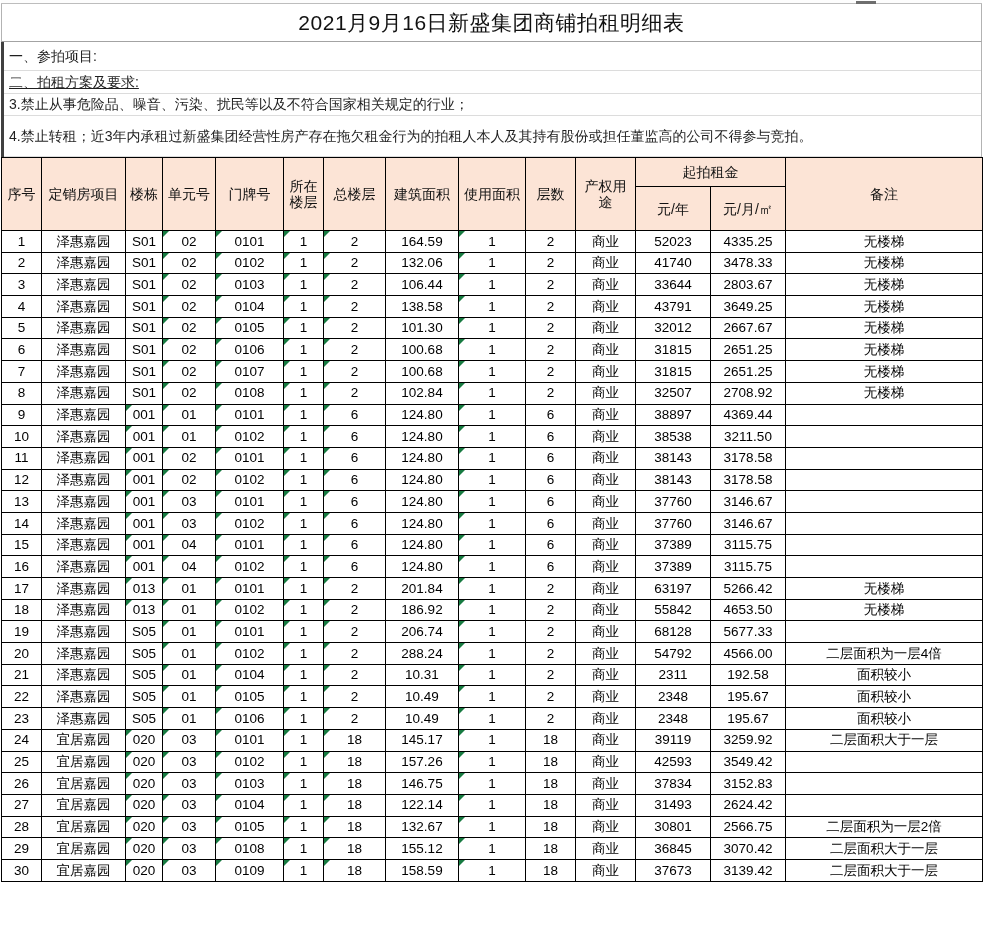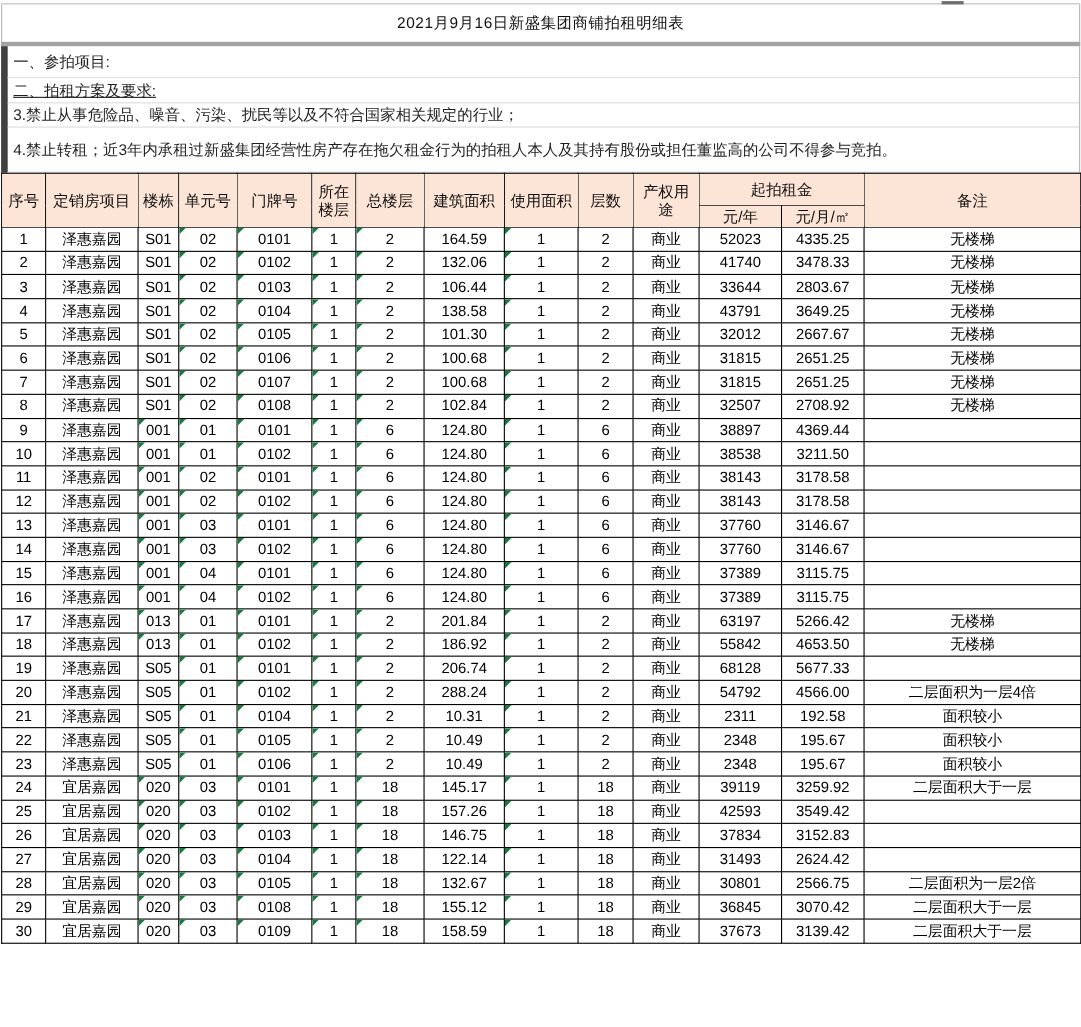--- a/index.html
+++ b/index.html
@@ -21,29 +21,29 @@
     position: relative;
   }
   .top-mark {
     position: absolute; right: 106px; top: 1px;
     width: 20px; height: 3px; background: #6e6e6e;
   }
 
   .title-cell {
     margin: 0 1px; height: 38px;
     border-left: 1px solid #b3b3b3; border-right: 1px solid #b3b3b3;
-    border-bottom: 4px solid #a3a3a3;
+    border-bottom: 1px solid #a3a3a3;
     display: flex; align-items: center; justify-content: center;
-    font-size: 14px; color: #111;
+    font-size: 21px; color: #111;
     letter-spacing: 0.5px;
   }
 
   .notes {
     margin: 0 1px;
-    border-left: 6px solid #404040; border-right: 1px solid #b3b3b3;
+    border-left: 3px solid #404040; border-right: 1px solid #b3b3b3;
   }
   .note {
     padding: 0 5px;
     display: flex; align-items: center;
     border-bottom: 1px solid #dcdcdc;
     font-size: 14px; line-height: 19px;
     color: #1f1f1f;
     overflow: hidden;
   }
   .note:nth-child(1) { height: 29px; }
@@ -63,21 +63,21 @@
     text-align: center; vertical-align: middle;
     padding: 0 2px; overflow: hidden;
     position: relative;
   }
   table.grid thead th {
     background: #FCE4D6;
     font-weight: 400; font-size: 14px; line-height: 16px;
     color: #111;
   }
   tr.hrow1 th { height: 29px; }
-  tr.hrow2 th { height: 20px; margin-top: 36px; }
+  tr.hrow2 th { height: 44px; margin-top: 36px; }
   th.wrap { white-space: pre-line; }
   th.th-remark { vertical-align: top; padding-top: 6px; }
   table.grid tbody td {
     height: 21.7px;
     font-size: 13.5px; line-height: 1;
     color: #000;
     white-space: nowrap;
   }
   .flag {
     position: absolute; left: 0; top: 0;

